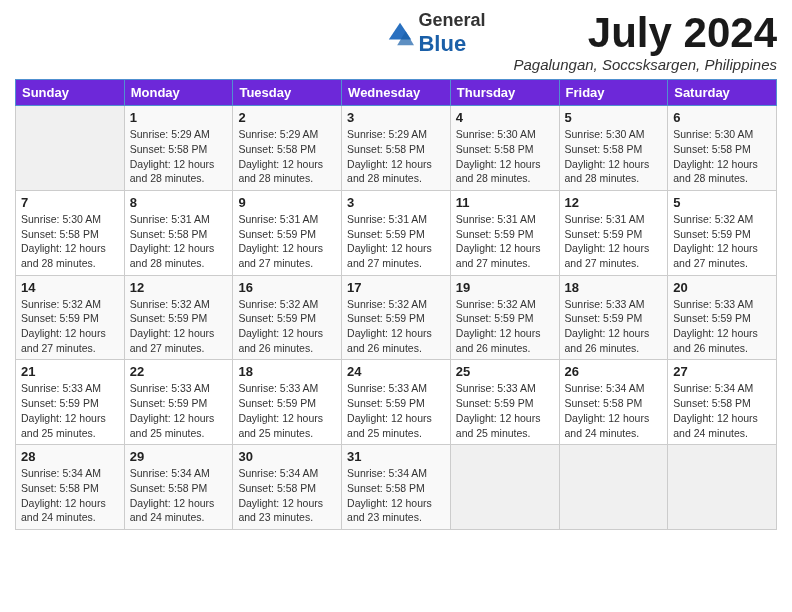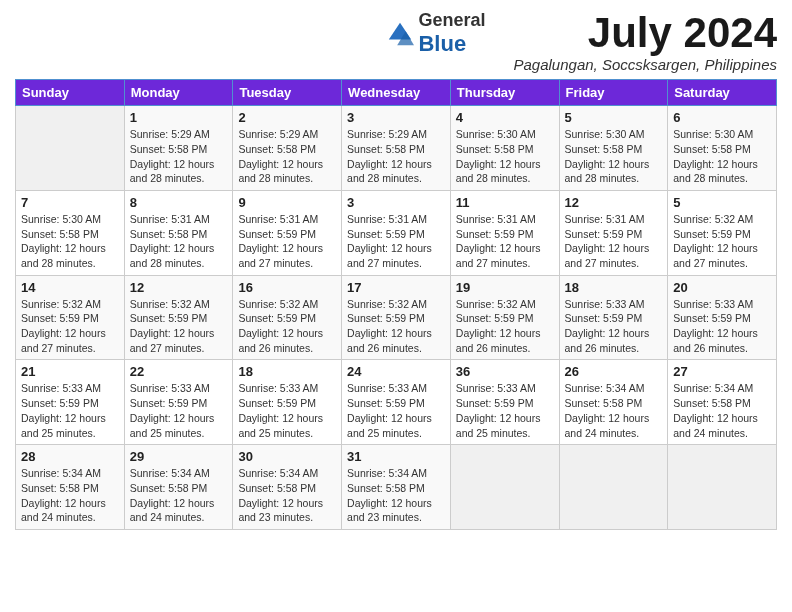--- a/index.html
+++ b/index.html
@@ -293,21 +293,21 @@
 and 25 minutes.</div>
         </td>
         <td>
           <span class="day-number">24</span>
           <div class="day-info" style="white-space: pre-line;">Sunrise: 5:33 AM
 Sunset: 5:59 PM
 Daylight: 12 hours
 and 25 minutes.</div>
         </td>
         <td>
-          <span class="day-number">36</span>
+          <span class="day-number">25</span>
           <div class="day-info" style="white-space: pre-line;">Sunrise: 5:33 AM
 Sunset: 5:59 PM
 Daylight: 12 hours
 and 25 minutes.</div>
         </td>
         <td>
           <span class="day-number">26</span>
           <div class="day-info" style="white-space: pre-line;">Sunrise: 5:34 AM
 Sunset: 5:58 PM
 Daylight: 12 hours

